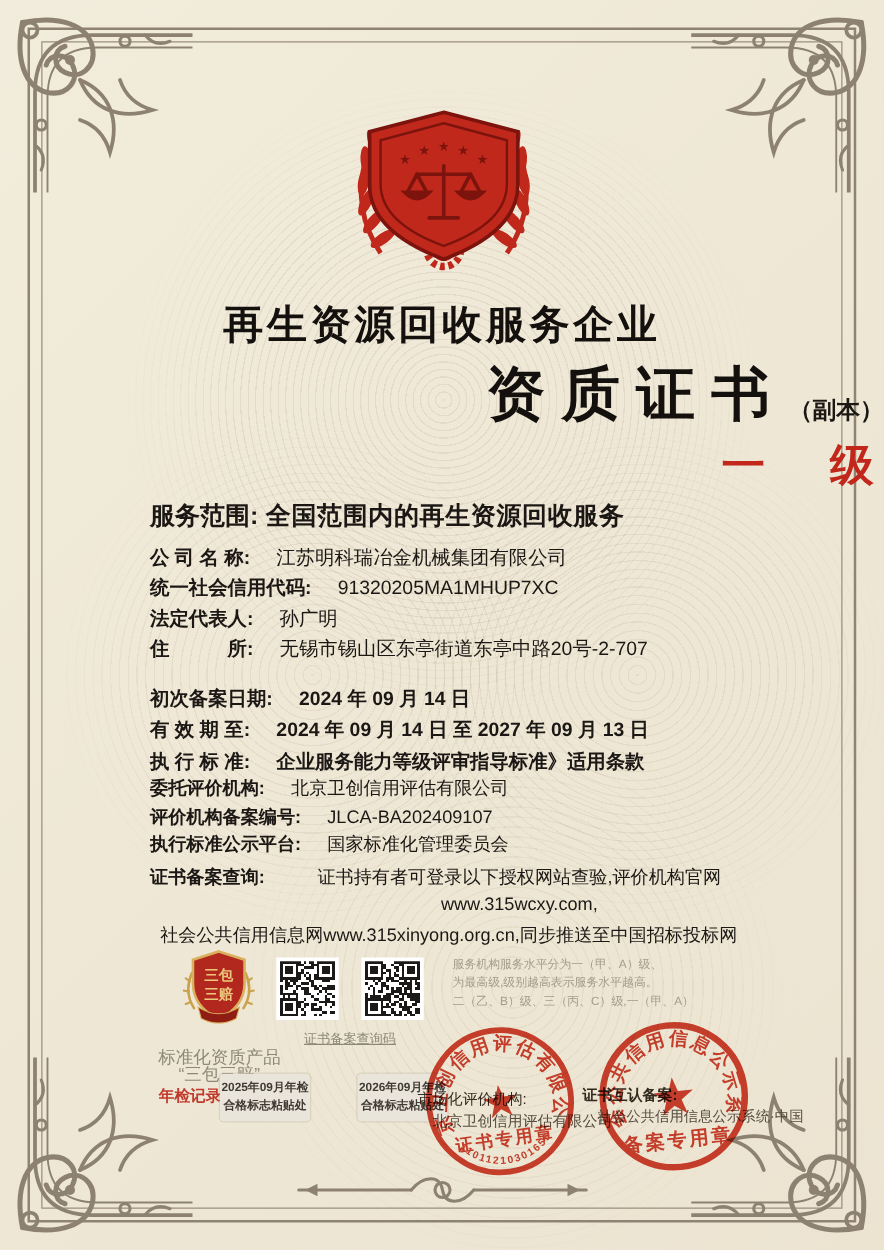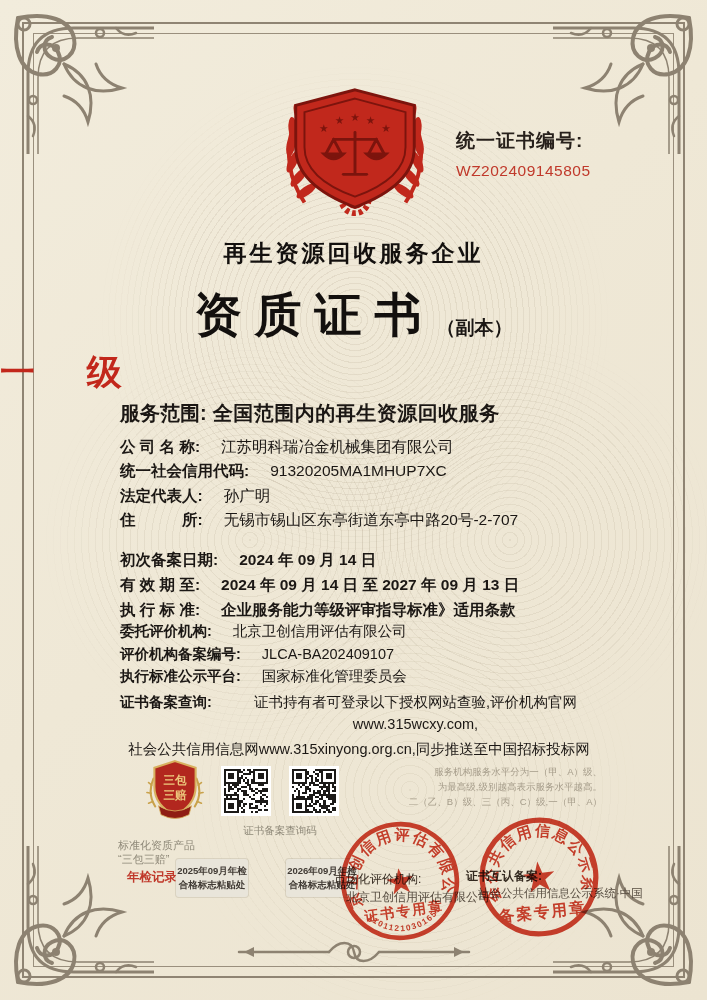--- a/index.html
+++ b/index.html
@@ -29,52 +29,52 @@
   .corner.bl{left:4px;bottom:4px;transform:scaleY(-1);}
   .corner.br{right:4px;bottom:4px;transform:scale(-1,-1);}
   .bottom-swirl{position:absolute;left:50%;bottom:28px;transform:translateX(-50%);color:#8d8271;pointer-events:none;}
   
   .emblem{position:absolute;left:266px;top:84px;width:178px;height:136px;}
   .certno{position:absolute;left:456px;top:128px;width:215px;}
   .certno .lbl{font-size:19px;font-weight:800;color:#27201b;letter-spacing:1px;}
   .certno .val{font-size:15.5px;color:#c0392b;margin-top:8px;letter-spacing:.5px;}
   
   .title1{position:absolute;left:0;top:238px;width:100%;text-align:center;
-    font-size:23px;font-weight:800;letter-spacing:3px;color:#13100e;}
-  .title2{position:absolute;left:0;top:284px;width:100%;display:flex;justify-content:center;align-items:flex-end;}
+    font-size:32px;font-weight:800;letter-spacing:3px;color:#13100e;}
+  .title2{position:absolute;left:0;top:284px;width:100%;display:flex;justify-content:flex-end;align-items:flex-end;}
   .title2 .main{font-size:47px;font-weight:800;letter-spacing:13px;color:#13100e;}
   .title2 .copy{font-size:19px;font-weight:700;margin-left:2px;margin-bottom:6px;color:#1b1714;}
-  .grade{position:absolute;left:0;top:349px;width:100%;text-align:left;
+  .grade{position:absolute;left:0;top:349px;width:100%;text-align:right;
     font-size:35px;font-weight:800;color:#c2271b;letter-spacing:8px;word-spacing:26px;}
   
   .sec{position:absolute;left:120px;width:478px;}
   .row{display:flex;align-items:flex-start;}
   .row .lbl{font-weight:800;white-space:pre;flex:none;}
   .row .val{margin-left:21px;}
   .info{top:401px;font-size:15.5px;}
   .info .scope{font-size:20px;margin-bottom:9px;}
   .info .scope .lbl{font-weight:900;}
   .info .scope .val{font-weight:800;margin-left:6px;letter-spacing:.5px;}
   .info .row{line-height:24.5px;}
   .dates{top:547px;font-size:15.5px;}
   .dates .row{line-height:25px;}
   .dates .val{font-weight:700;}
   .agency{top:620px;font-size:14.5px;text-align:center;}
   .agency .row{line-height:22.5px;}
   .agency .wrapline{line-height:23px;margin-top:2px;}
   
   .shield-badge{position:absolute;left:146px;top:757px;width:58px;height:66px;}
-  .shield-cap{position:absolute;left:118px;top:838px;width:115px;
-    font-size:11px;color:#8e8878;line-height:14px;}
+  .shield-cap{position:absolute;left:118px;top:838px;width:115px;text-align:center;
+    font-size:14px;color:#8e8878;line-height:14px;}
   .qr{position:absolute;width:50px;height:50px;background:#fff;padding:3px;box-sizing:border-box;}
   .qr1{left:221px;top:766px;} .qr2{left:289px;top:766px;}
   .qr-cap{position:absolute;left:215px;top:824px;width:130px;text-align:center;
-    font-size:10.5px;color:#8e8878;}
+    font-size:10.5px;color:#8e8878;text-decoration:underline;}
   .level-note{position:absolute;left:362px;top:764px;width:240px;
-    font-size:9.5px;color:#a59c8a;line-height:15px;text-align:right;}
+    font-size:9.5px;color:#a59c8a;line-height:15px;}
   
   .annual-lbl{position:absolute;left:127px;top:869px;font-size:12.5px;font-weight:800;color:#c0392b;}
   .annual-box{position:absolute;top:859px;width:72px;height:38px;background:#e9e5da;border-radius:3px;
     text-align:center;font-size:9.5px;font-weight:700;color:#413b35;line-height:14px;padding-top:5px;box-sizing:border-box;
     box-shadow:0 0 0 1px rgba(160,150,130,.25);}
   .ab1{left:176px;} .ab2{left:254px;margin-left:32px;}
   .market-lbl{position:absolute;left:334px;top:871px;font-size:12px;font-weight:400;color:#33291f;z-index:1;}
   .market-val{position:absolute;left:346px;top:889px;font-size:12px;color:#564c40;z-index:1;white-space:nowrap;}
   .mutual-lbl{position:absolute;left:466px;top:868px;font-size:12px;font-weight:800;color:#33291f;z-index:1;}
   .mutual-val{position:absolute;left:478px;top:886px;font-size:11.5px;color:#564c40;z-index:1;white-space:nowrap;}
@@ -171,24 +171,20 @@
     <g stroke="#7c140d" stroke-width="3" fill="none" stroke-linecap="round">
       <path d="M90,50 V92"></path>
       <path d="M68,57 H112"></path>
       <path d="M68,57 L60,72 M68,57 L76,72 M112,57 L104,72 M112,57 L120,72"></path>
       <path d="M58,72 Q68,82 78,72 Z" fill="#7c140d"></path>
       <path d="M102,72 Q112,82 122,72 Z" fill="#7c140d"></path>
       <path d="M78,93 H102"></path>
     </g>
   </svg>
 
-  <div class="certno">
-    <div class="lbl">统一证书编号:</div>
-    <div class="val">WZ202409145805</div>
-  </div>
 
   <div class="title1">再生资源回收服务企业</div>
   <div class="title2">
     <span class="main">资质证书</span>
     <span class="copy">（副本）</span>
   </div>
   <div class="grade">一 级</div>
 
   <div class="sec info">
     <div class="row scope">

